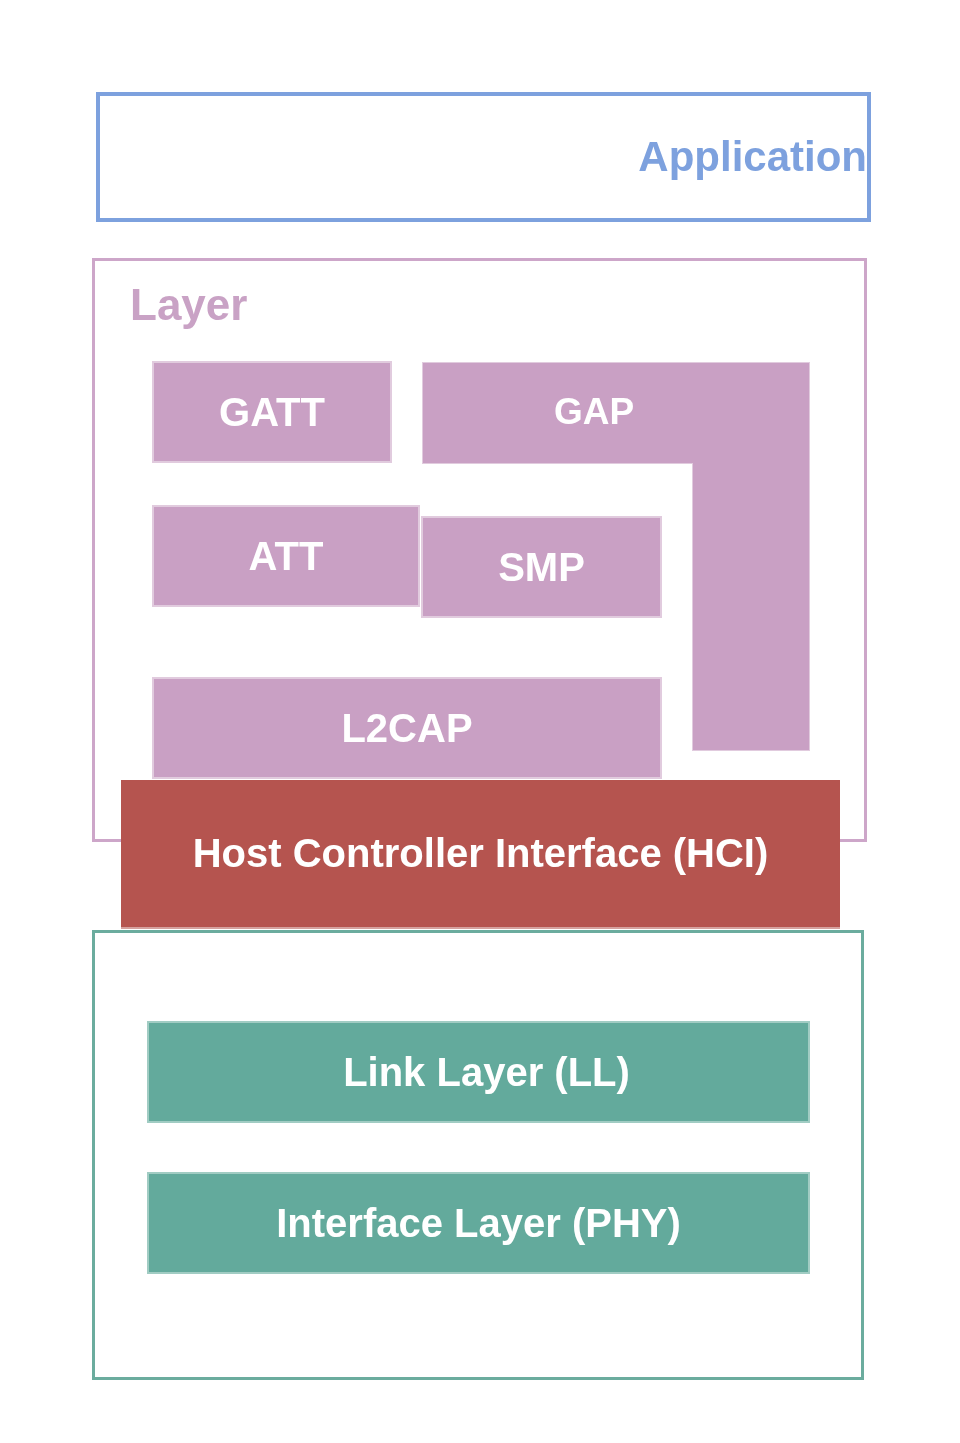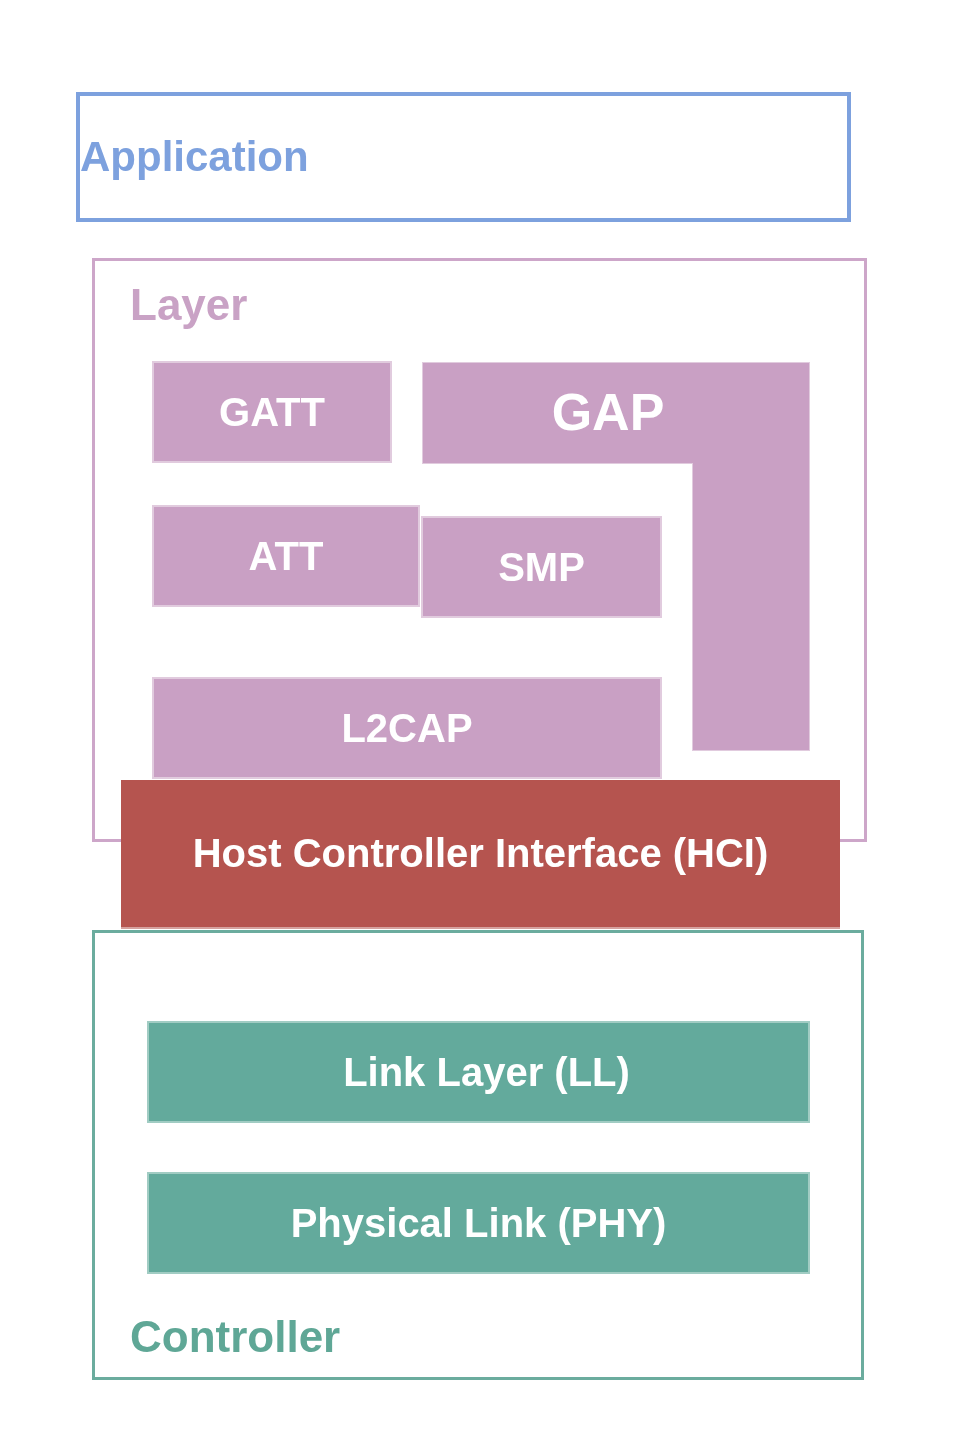--- a/index.html
+++ b/index.html
@@ -12,23 +12,23 @@
     position: relative;
     width: 960px;
     height: 1443px;
     background: #ffffff;
     overflow: hidden;
   }
   .abs { position: absolute; box-sizing: border-box; }
 
   
   .app-box {
-    left: 76px; top: 92px; width: 775px; height: 130px;
+    left: 96px; top: 92px; width: 775px; height: 130px;
     border: 4px solid #7DA1DE;
-    display: flex; align-items: center; justify-content: flex-start;
+    display: flex; align-items: center; justify-content: flex-end;
     z-index: 1;
   }
   .app-label {
     color: #7DA1DE; font-size: 42px; font-weight: bold;
   }
   .host-box {
     left: 92px; top: 258px; width: 775px; height: 584px;
     border: 3px solid #CDA6C9;
     z-index: 1;
   }
@@ -62,23 +62,23 @@
     background: #63AA9C;
     border: 2px solid rgba(255,255,255,0.40);
   }
   .gatt  { left: 152px; top: 361px; width: 240px; height: 102px; }
   .att   { left: 152px; top: 505px; width: 268px; height: 102px; }
   .smp   { left: 421px; top: 505px; width: 241px; height: 102px; margin-top: 11px; }
   .l2cap { left: 152px; top: 677px; width: 510px; height: 102px; }
 
   .gap-svg { left: 421px; top: 361px; width: 390px; height: 391px; z-index: 2; }
   .gap-label {
-    left: 413px; top: 361px; width: 390px; height: 102px;
+    left: 399px; top: 361px; width: 390px; height: 102px;
     display: flex; align-items: center; justify-content: center;
-    color: #ffffff; font-size: 52px; font-weight: bold;
+    color: #ffffff; font-size: 37px; font-weight: bold;
     z-index: 3;
   }
 
   .hci {
     left: 121px; top: 780px; width: 719px; height: 149px;
     background: #B5544F;
     border-bottom: 2px solid rgba(255,255,255,0.45);
     display: flex; align-items: center; justify-content: center;
     color: #ffffff; font-size: 40px; font-weight: bold;
     z-index: 4;
@@ -126,18 +126,17 @@
     <span>Host Controller Interface (HCI)</span>
   </div>
 
   <div class="abs controller-box"></div>
 
   <div class="abs block teal ll">
     <span>Link Layer (LL)</span>
   </div>
 
   <div class="abs block teal phy">
-    <span>Physical Link (PHY)</span>
+    <span>Interface Layer (PHY)</span>
   </div>
 
-  <span class="abs controller-label">Controller</span>
 
 </div>
 
 </body></html>

